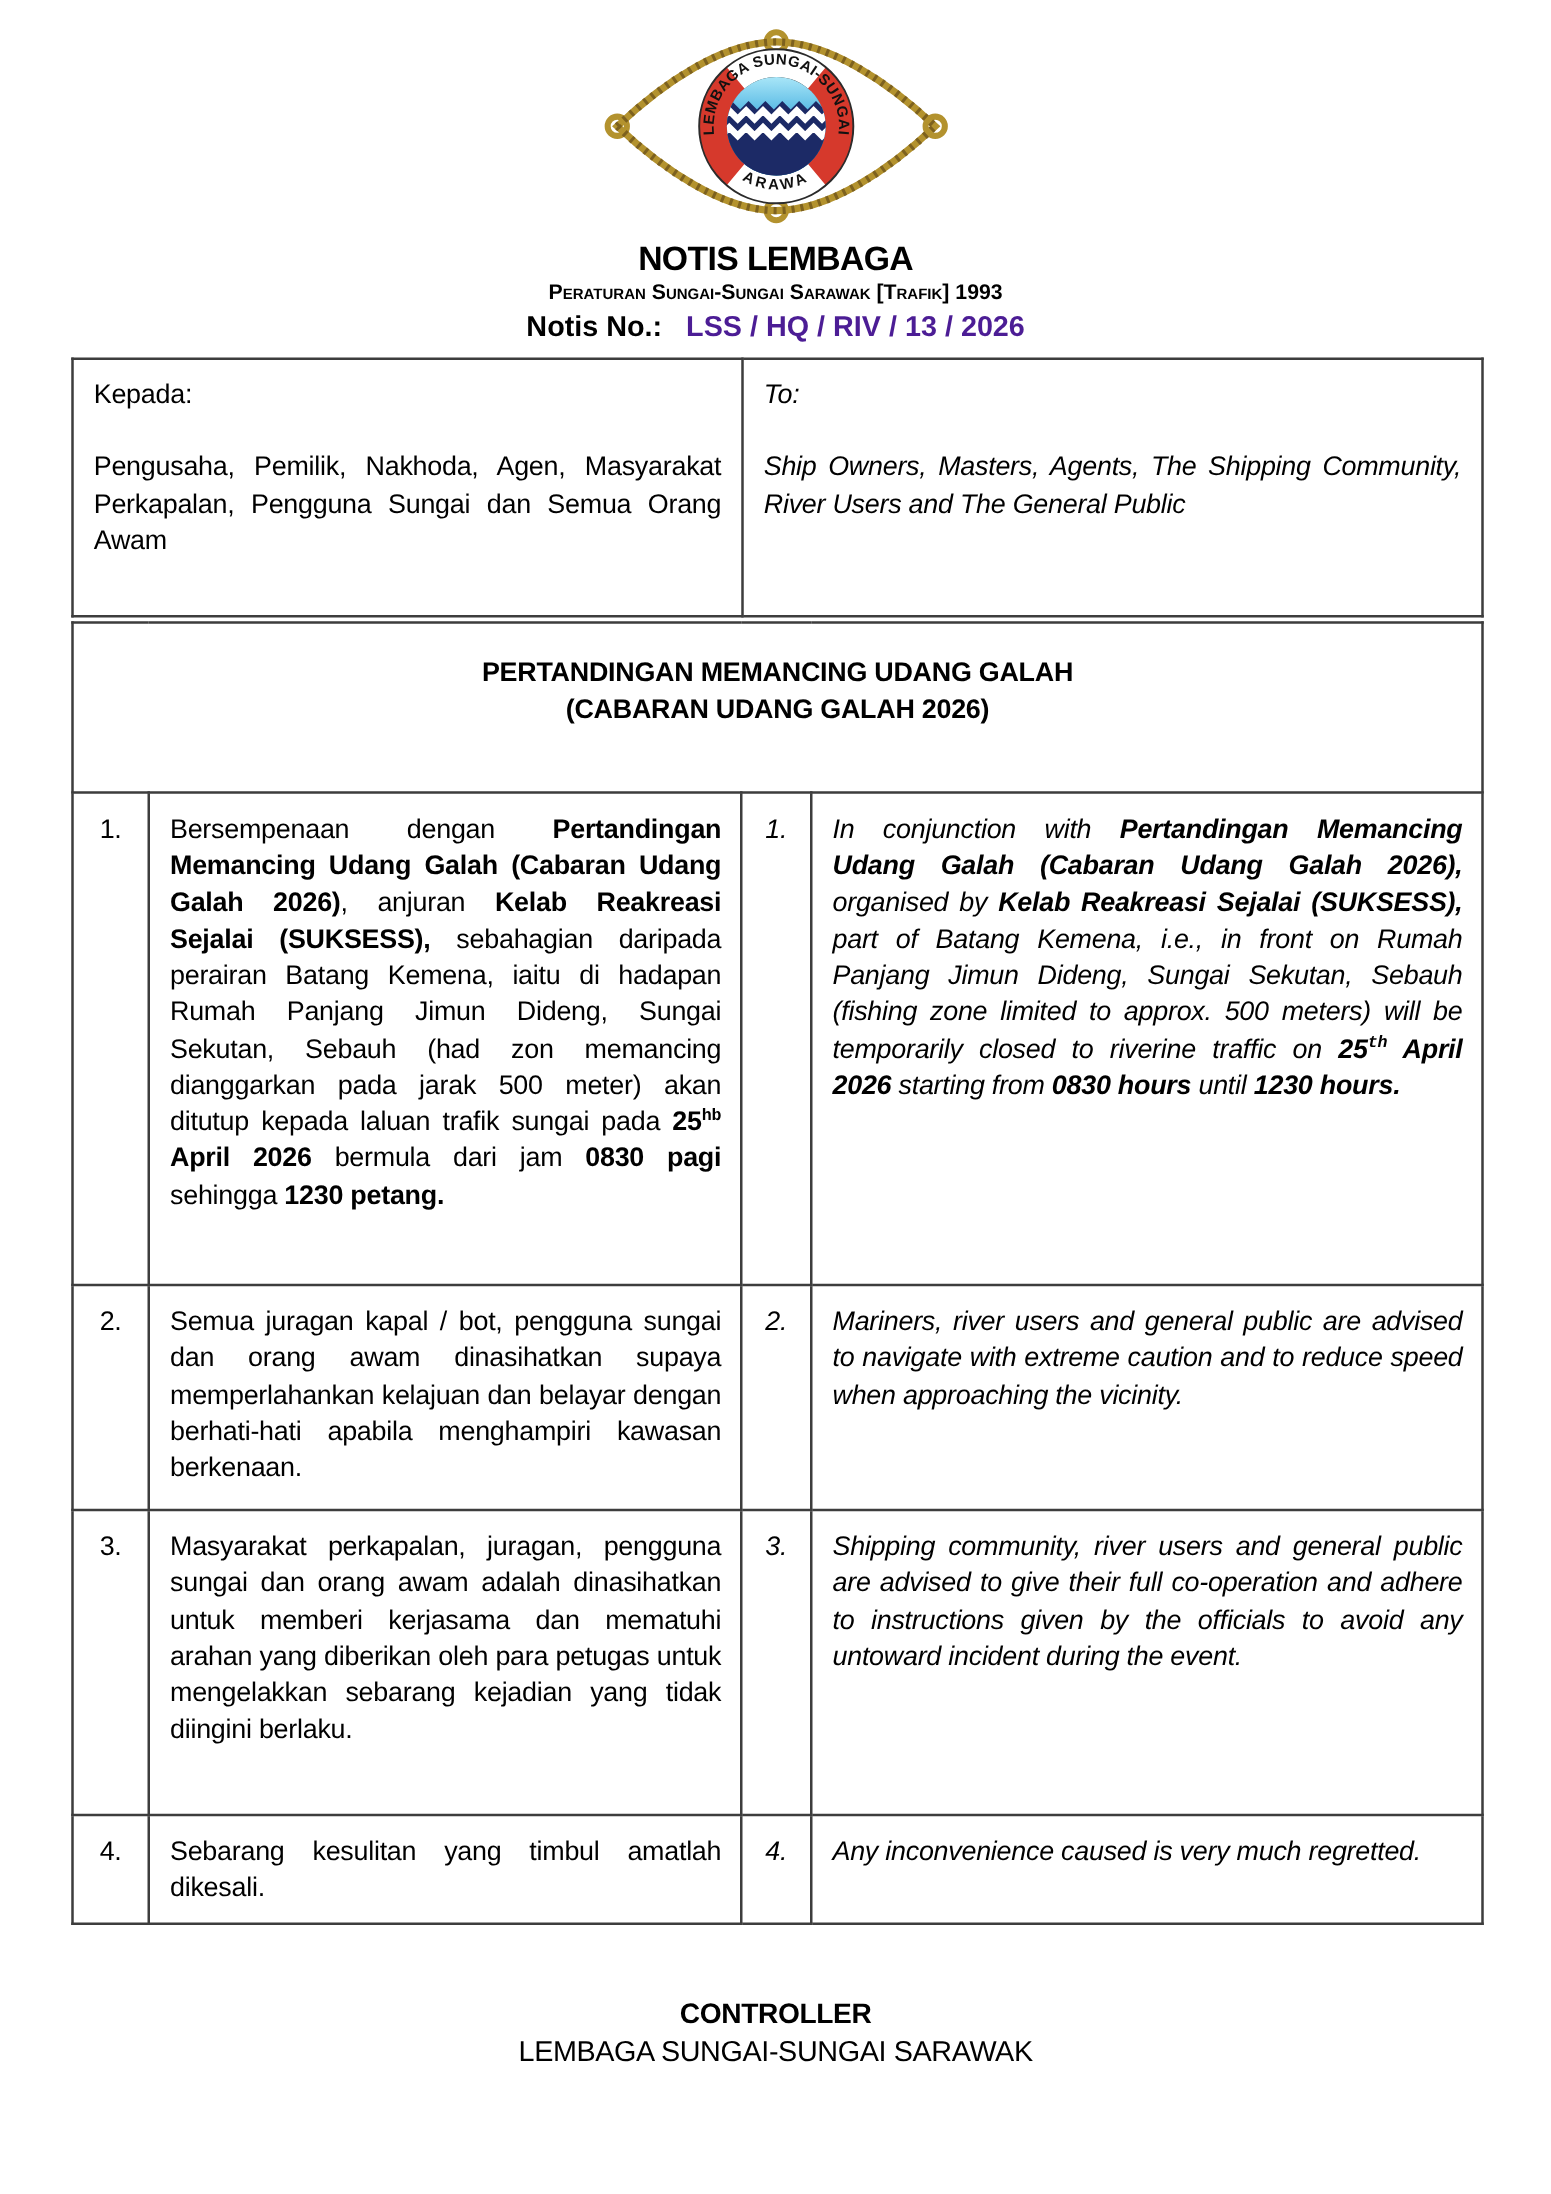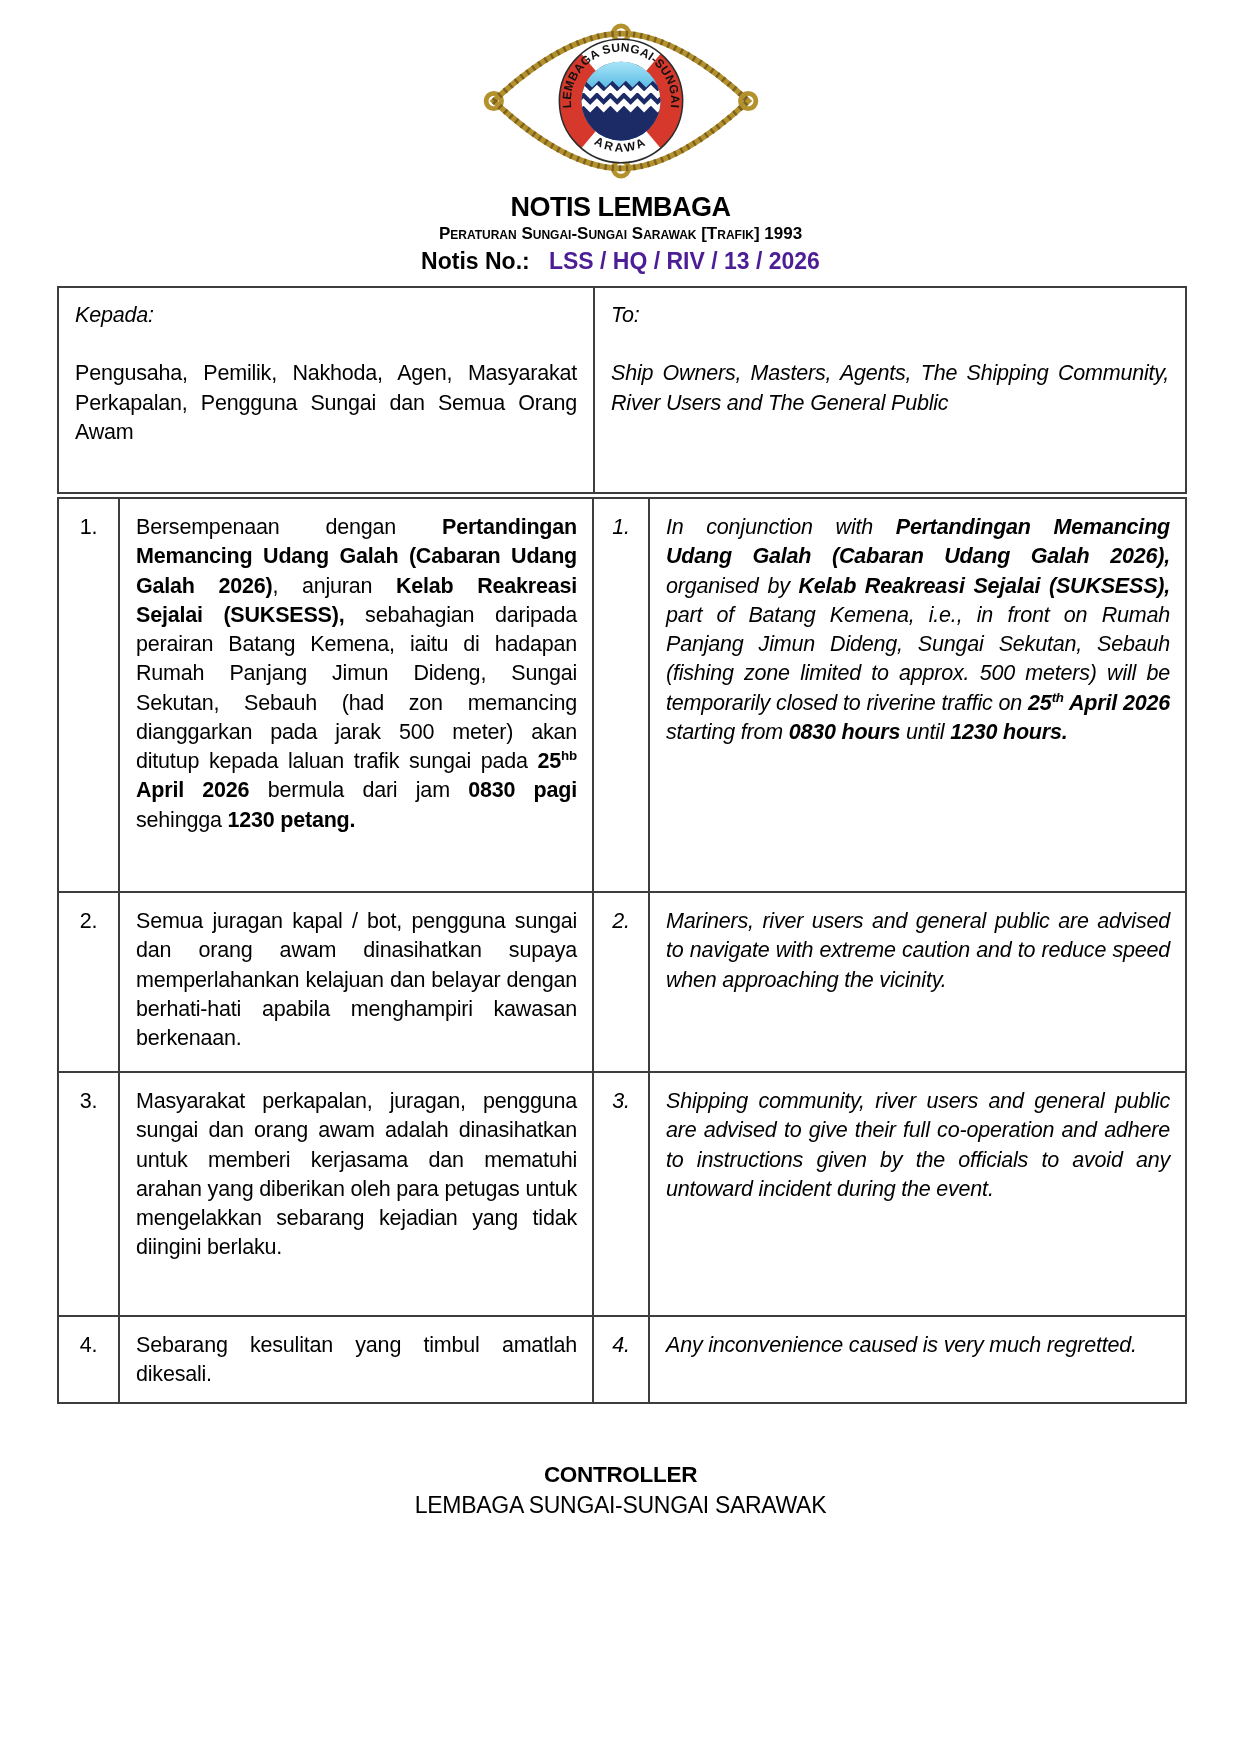--- a/index.html
+++ b/index.html
@@ -35,38 +35,38 @@
   }
   table.doc-table td {
     border:2px solid #3d3d3d;
     vertical-align:top;
     font-size:21.5px;
     line-height:1.36;
     letter-spacing:-0.2px;
   }
   .addr-table { margin-top:10px; }
   .addr-table td { height:178px; padding:13px 16px 13px 16px; }
-  .addr-label { margin:0 0 29px 0;font-style:italic; }
+  .addr-label { margin:0 0 29px 0; }
   .addr-body  { margin:0; text-align:justify; }
   .en { font-style:italic; }
 
   .main-table { margin-top:3px; }
   .event-title-cell {
     text-align:center; font-weight:bold; font-size:24px;
     height:108px; padding-top:25px; line-height:1.38;
     vertical-align:top;
   }
   td.cell-no { text-align:center; padding:14px 4px 10px 4px; }
   td.cell-body { padding:14px 15px 12px 16px; text-align:justify; }
   tr.row-1 { height:394px; }
   tr.row-2 { height:180px; }
   tr.row-3 { height:244px; }
   tr.row-4 { height:86px; }
 
-  sup { font-size:0.62em; vertical-align:super; line-height:0; }
+  sup { font-size:0.62em; vertical-align:super; line-height:0;font-family:Liberation Mono, monospace; }
 
   
   .footer { text-align:center; margin-top:56px; line-height:1.35; }
   .footer-role   { font-size:22.5px; font-weight:bold; letter-spacing:-0.3px; }
   .footer-agency { font-size:23px; letter-spacing:-0.3px; }
   .footer-link   {
     font-size:25px; font-weight:bold; text-decoration:underline;
     letter-spacing:-0.2px; cursor:pointer;
   }
 </style>
@@ -155,20 +155,26 @@
 
   <table class="doc-table main-table">
     <colgroup>
       <col style="width:61px">
         <col style="width:474px">
       <col style="width:56px">
         <col style="width:537px">
     </colgroup>
 
     <tbody>
+        <tr>
+      <td class="event-title-cell" colspan="4">
+        <div>PERTANDINGAN MEMANCING UDANG GALAH</div>
+        <div>(CABARAN UDANG GALAH 2026)</div>
+      </td>
+    </tr>
 
     <tr class="row-1">
       <td class="cell-no">1.</td>
       <td class="cell-body"><span>Bersempenaan dengan </span><span style="font-weight: bold;">Pertandingan Memancing Udang Galah (Cabaran Udang Galah 2026)</span><span>, anjuran </span><span style="font-weight: bold;">Kelab Reakreasi Sejalai (SUKSESS),</span><span> sebahagian daripada perairan Batang Kemena, iaitu di hadapan Rumah Panjang Jimun Dideng, Sungai Sekutan, Sebauh (had zon memancing dianggarkan pada jarak 500 meter) akan ditutup kepada laluan trafik sungai pada </span><span style="font-weight: bold;">25</span><sup style="font-weight: bold;">hb</sup><span style="font-weight: bold;"> April 2026</span><span> bermula dari jam </span><span style="font-weight: bold;">0830 pagi</span><span> sehingga </span><span style="font-weight: bold;">1230 petang.</span></td>
       <td class="cell-no en">1.</td>
       <td class="cell-body en"><span>In conjunction with </span><span style="font-weight: bold;">Pertandingan Memancing Udang Galah (Cabaran Udang Galah 2026),</span><span> organised by </span><span style="font-weight: bold;">Kelab Reakreasi Sejalai (SUKSESS),</span><span> part of Batang Kemena, i.e., in front on Rumah Panjang Jimun Dideng, Sungai Sekutan, Sebauh (fishing zone limited to approx. 500 meters) will be temporarily closed to riverine traffic on </span><span style="font-weight: bold;">25</span><sup style="font-weight: bold;">th</sup><span style="font-weight: bold;"> April 2026</span><span> starting from </span><span style="font-weight: bold;">0830 hours</span><span> until </span><span style="font-weight: bold;">1230 hours.</span></td>
     </tr>
 
     <tr class="row-2">
       <td class="cell-no">2.</td>

